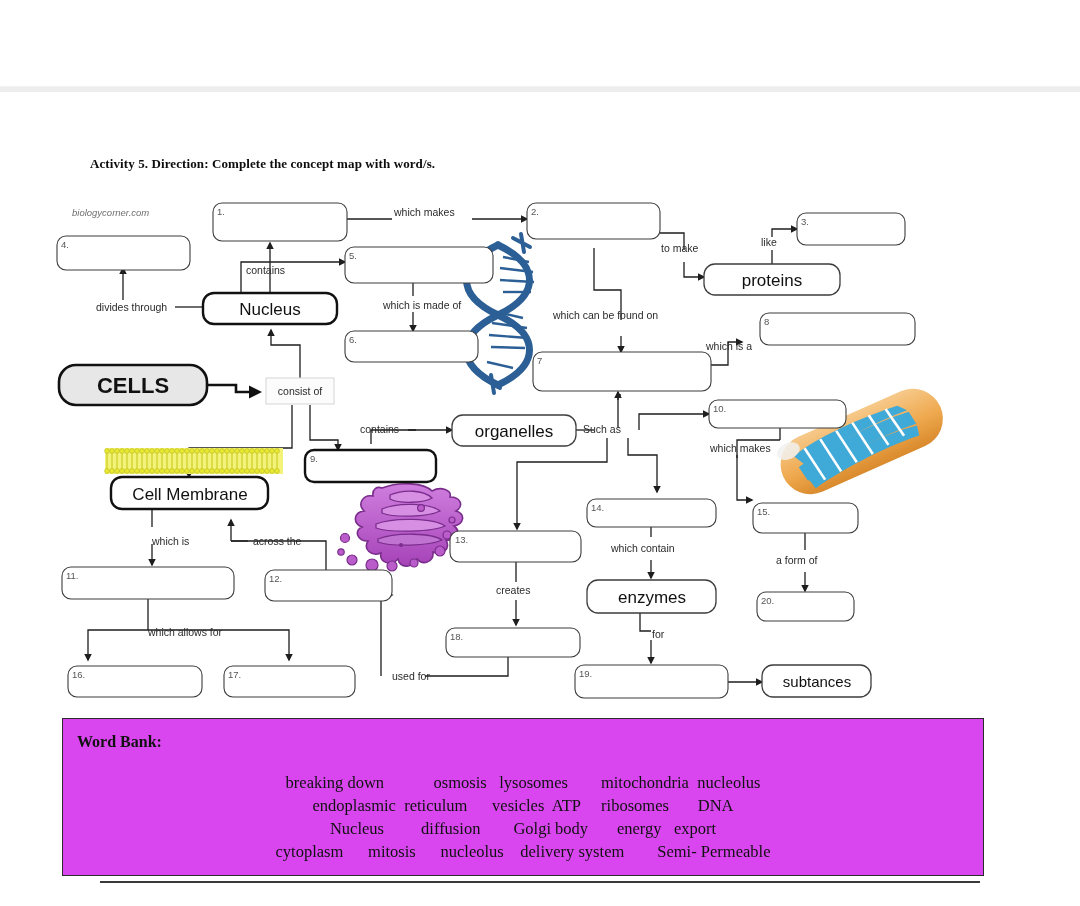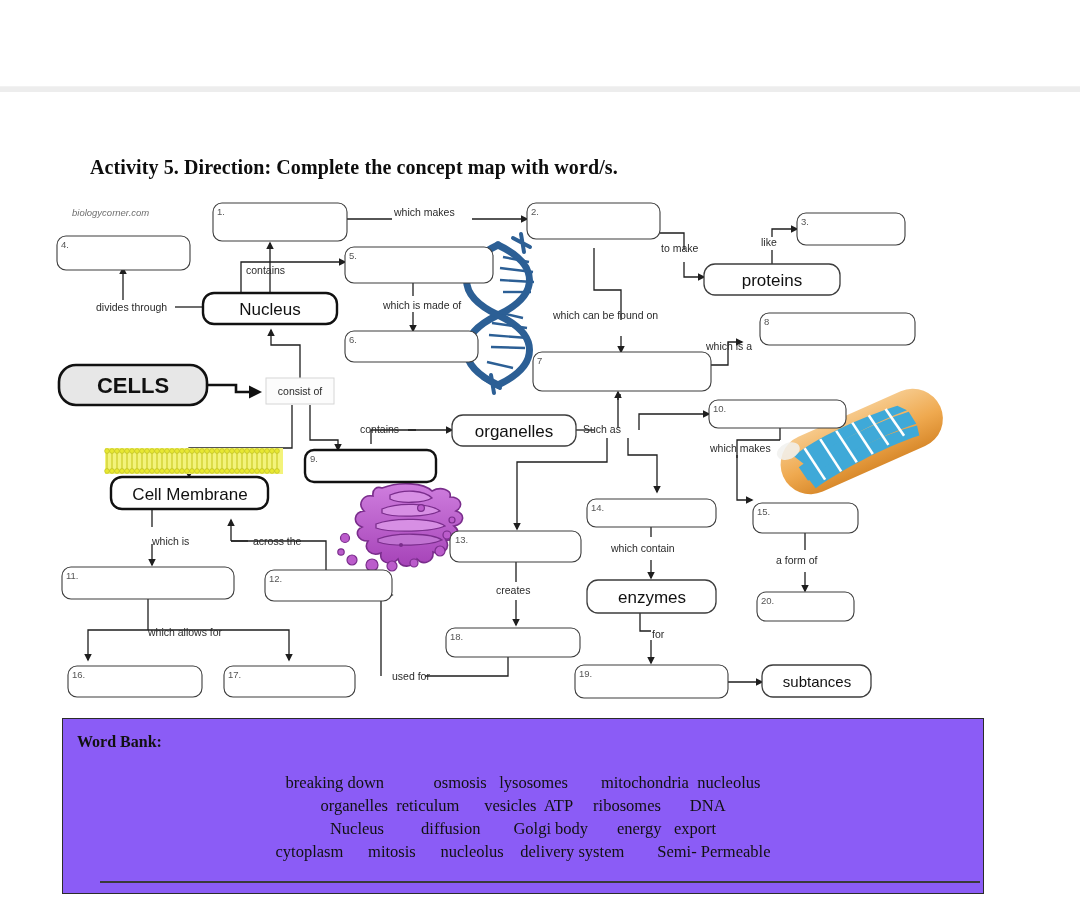--- a/index.html
+++ b/index.html
@@ -42,42 +42,42 @@
     width: 1080px;
     height: 814px;
     background: #ffffff;
   }
   .activity-title {
     position: absolute;
     left: 90px;
     top: 156px;
     font-family: "Liberation Serif", serif;
     font-weight: bold;
-    font-size: 20px;
+    font-size: 13px;
     color: #0d0d0d;
     letter-spacing: 0.1px;
     white-space: nowrap;
   }
   svg.map {
     position: absolute;
     left: 0;
     top: 0;
     width: 1080px;
     height: 906px;
     overflow: visible;
   }
   
   .wordbank {
     position: absolute;
     left: 62px;
     top: 718px;
     width: 922px;
-    height: 176px;
+    height: 158px;
     border: 1.5px solid #2b2b2b;
-    background: #8b5cf6;
+    background: #d946ef;
     box-sizing: border-box;
   }
   .wb-title {
     position: absolute;
     left: 14px;
     top: 14px;
     font-family: "Liberation Serif", serif;
     font-weight: bold;
     font-size: 16px;
     color: #111;
@@ -642,21 +642,21 @@
     <text class="lbl" x="148" y="636">which allows for</text>
     <text class="lbl" x="496" y="594">creates</text>
     <text class="lbl" x="392" y="680">used for</text>
     <text class="lbl" x="652" y="638">for</text>
   </svg>
 
   <div class="wordbank">
     <div class="wb-title">Word Bank:</div>
     <div class="wb-rows">
       <span class="wb-row">breaking down            osmosis   lysosomes        mitochondria  nucleolus</span>
-      <span class="wb-row">organelles  reticulum      vesicles  ATP     ribosomes       DNA</span>
+      <span class="wb-row">endoplasmic  reticulum      vesicles  ATP     ribosomes       DNA</span>
       <span class="wb-row">Nucleus         diffusion        Golgi body       energy   export</span>
       <span class="wb-row">cytoplasm      mitosis      nucleolus    delivery system        Semi- Permeable</span>
     </div>
   </div>
 
   <div class="bottom-rule"></div>
   <div class="bottom-ghost"></div>
 
 </div>
 

